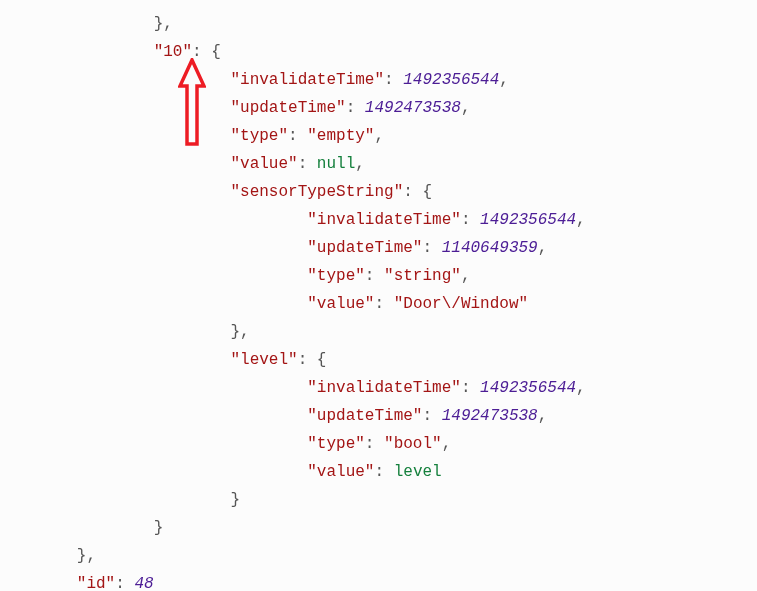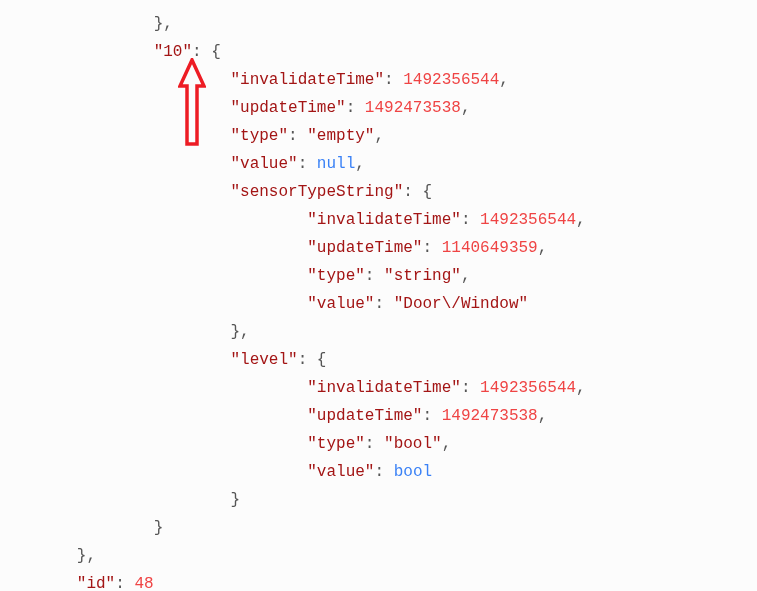--- a/index.html
+++ b/index.html
@@ -22,22 +22,22 @@
     }
     .code-area {
       padding: 10px 0 0 0;
       position: relative;
     }
     .line {
       white-space: pre;
     }
     .key { color: #A31515; }
     .string { color: #A31515; }
-    .number { color: #ef4444; }
-    .keyword { color: #3b82f6; margin-top: 28px; }
+    .number { color: #4c1d95; font-style: italic; }
+    .keyword { color: #15803d; margin-top: 28px; }
     .punct { color: #555555; }
     .arrow-annotation {
       position: absolute;
       left: 178px;
       top: 58px;
       pointer-events: none;
     }
   </style>
 </head>
 <body>
@@ -52,21 +52,21 @@
 <span class="line"><span>                        </span><span class="key">"sensorTypeString"</span><span class="punct">: {</span></span>
 <span class="line"><span>                                </span><span class="key">"invalidateTime"</span><span class="punct">: </span><span class="number">1492356544</span><span class="punct">,</span></span>
 <span class="line"><span>                                </span><span class="key">"updateTime"</span><span class="punct">: </span><span class="number">1140649359</span><span class="punct">,</span></span>
 <span class="line"><span>                                </span><span class="key">"type"</span><span class="punct">: </span><span class="string">"string"</span><span class="punct">,</span></span>
 <span class="line"><span>                                </span><span class="key">"value"</span><span class="punct">: </span><span class="string">"Door\/Window"</span></span>
 <span class="line"><span class="punct">                        },</span></span>
 <span class="line"><span>                        </span><span class="key">"level"</span><span class="punct">: {</span></span>
 <span class="line"><span>                                </span><span class="key">"invalidateTime"</span><span class="punct">: </span><span class="number">1492356544</span><span class="punct">,</span></span>
 <span class="line"><span>                                </span><span class="key">"updateTime"</span><span class="punct">: </span><span class="number">1492473538</span><span class="punct">,</span></span>
 <span class="line"><span>                                </span><span class="key">"type"</span><span class="punct">: </span><span class="string">"bool"</span><span class="punct">,</span></span>
-<span class="line"><span>                                </span><span class="key">"value"</span><span class="punct">: </span><span class="keyword">bool</span></span>
+<span class="line"><span>                                </span><span class="key">"value"</span><span class="punct">: </span><span class="keyword">level</span></span>
 <span class="line"><span class="punct">                        }</span></span>
 <span class="line"><span class="punct">                }</span></span>
 <span class="line"><span class="punct">        },</span></span>
 <span class="line"><span>        </span><span class="key">"id"</span><span class="punct">: </span><span class="number">48</span></span>
 </pre>
 
 <div class="arrow-annotation">
   <svg width="28" height="90" viewBox="0 0 28 90">
     <path d="M 14 2 L 26 28 L 19 28 L 19 86 L 9 86 L 9 28 L 2 28 Z" fill="none" stroke-width="3.5" stroke="#ed1c24"></path>
   </svg>

